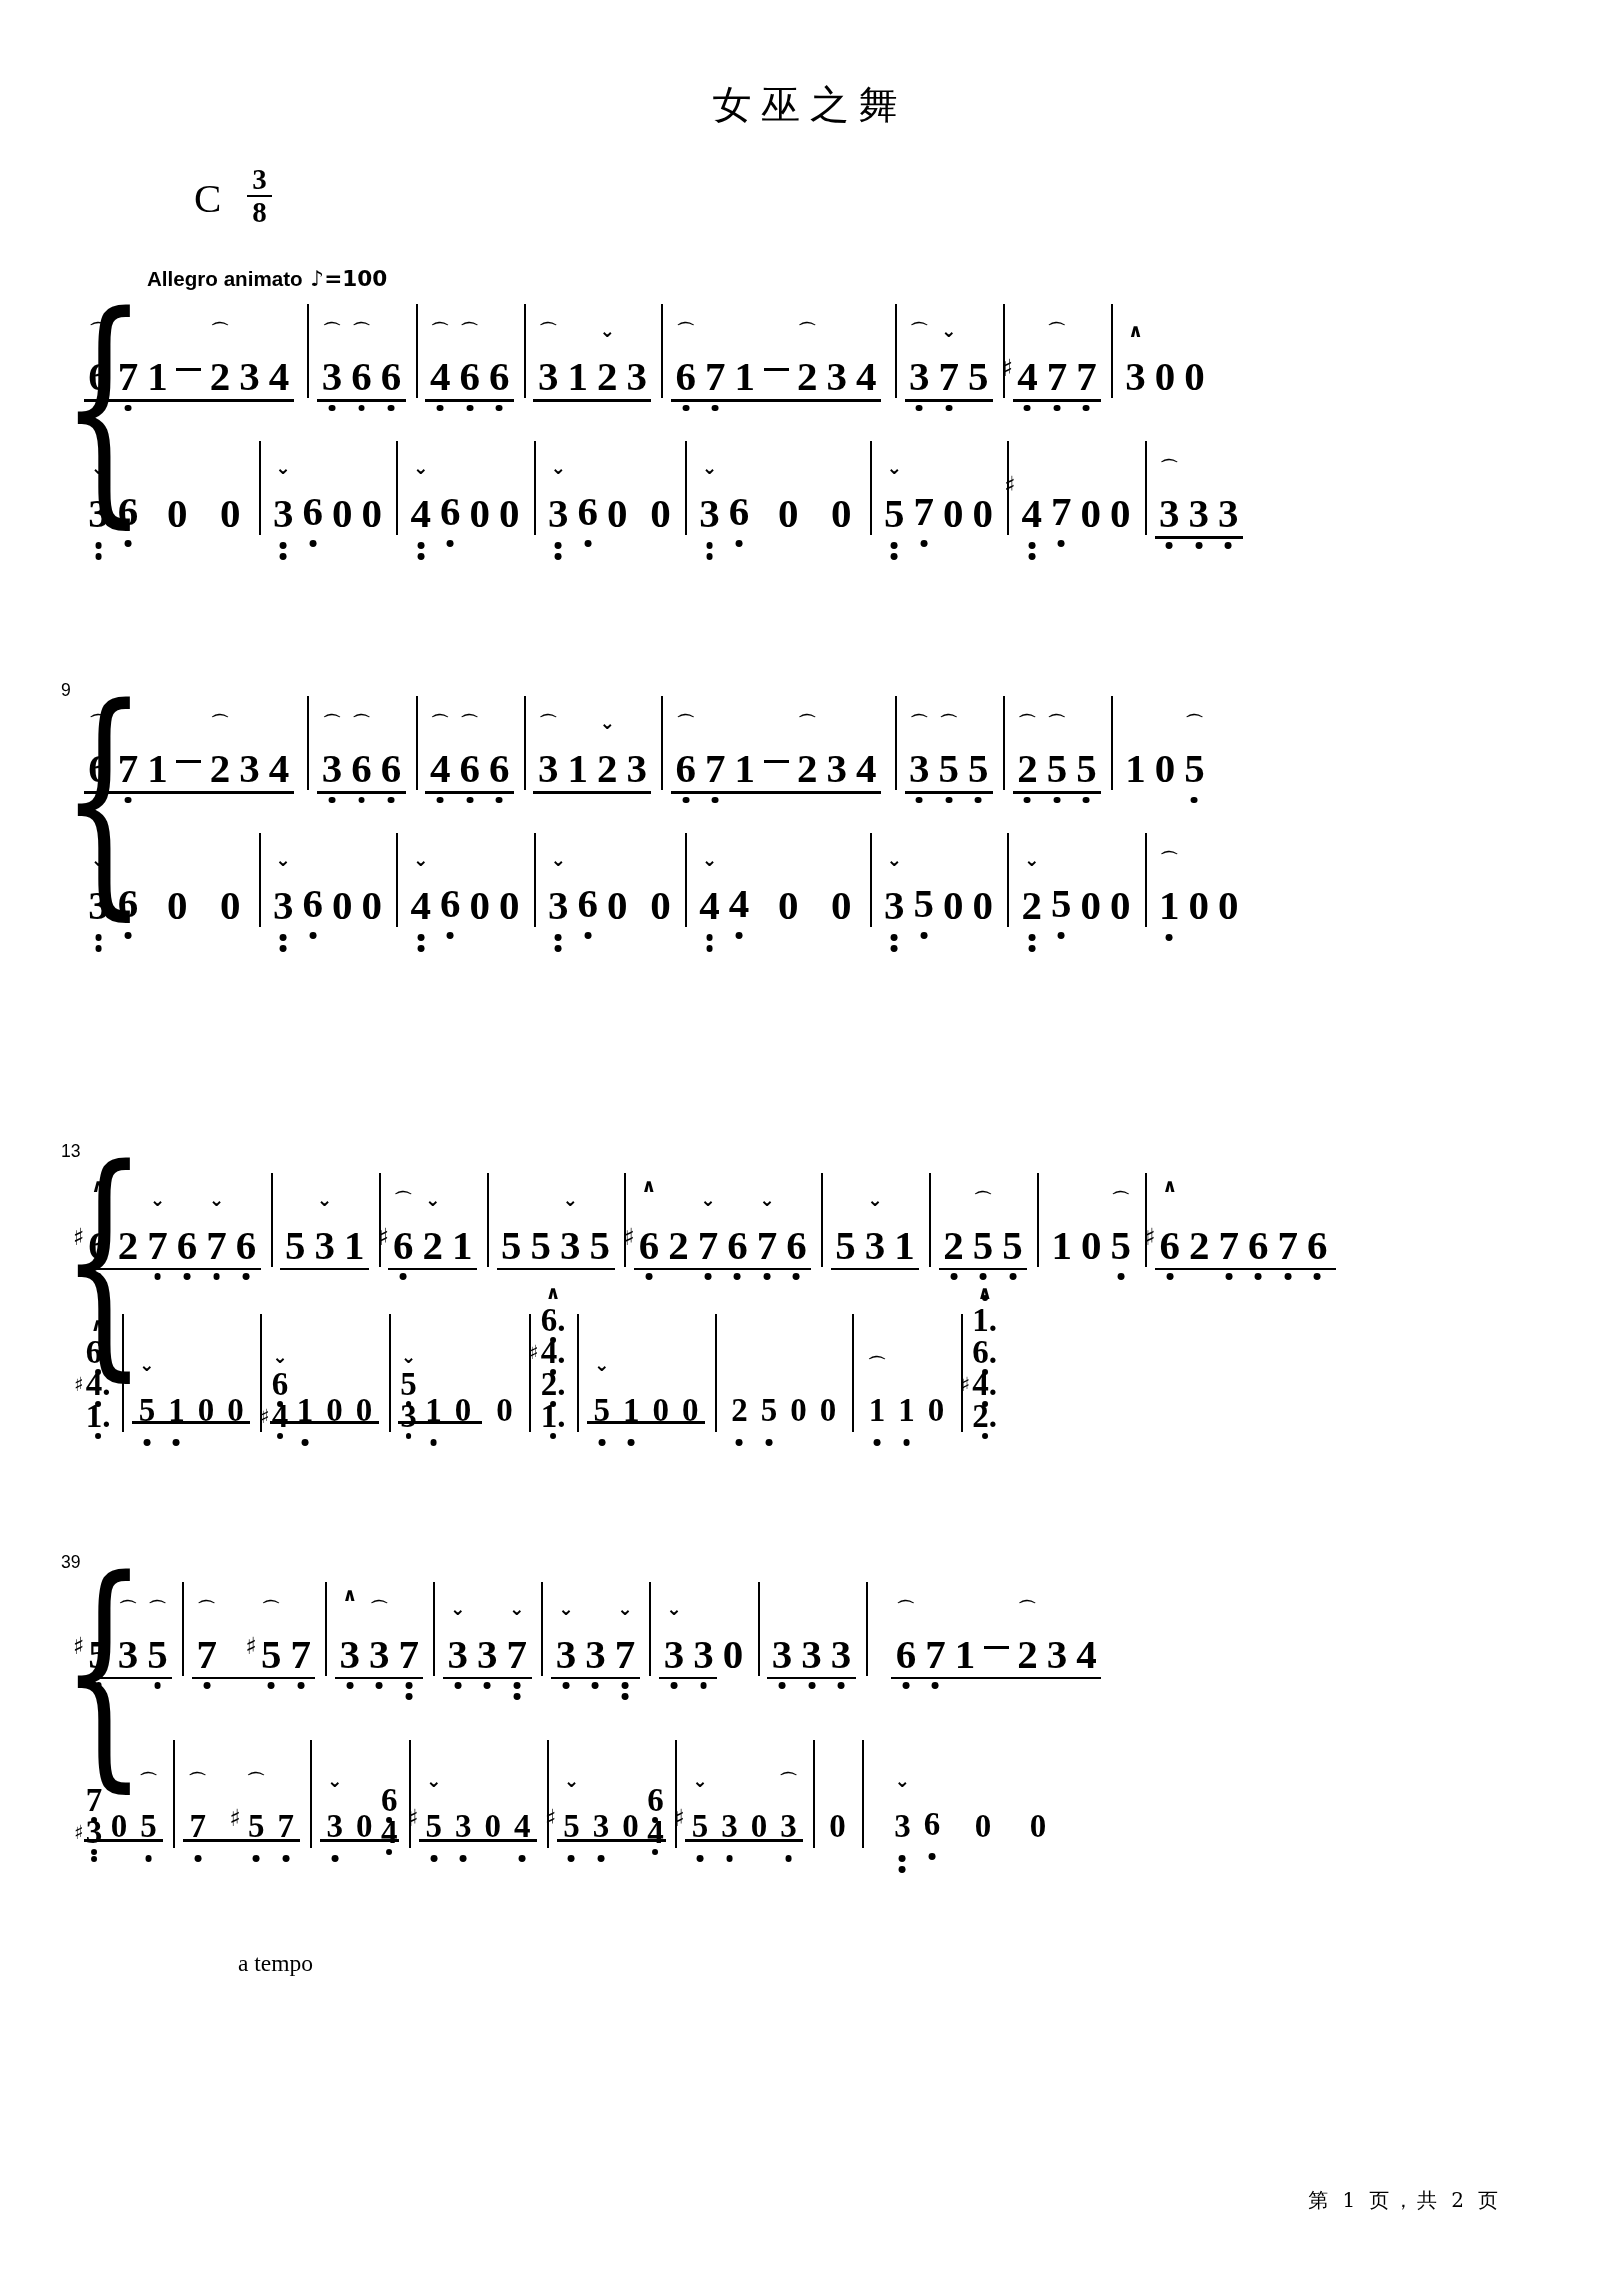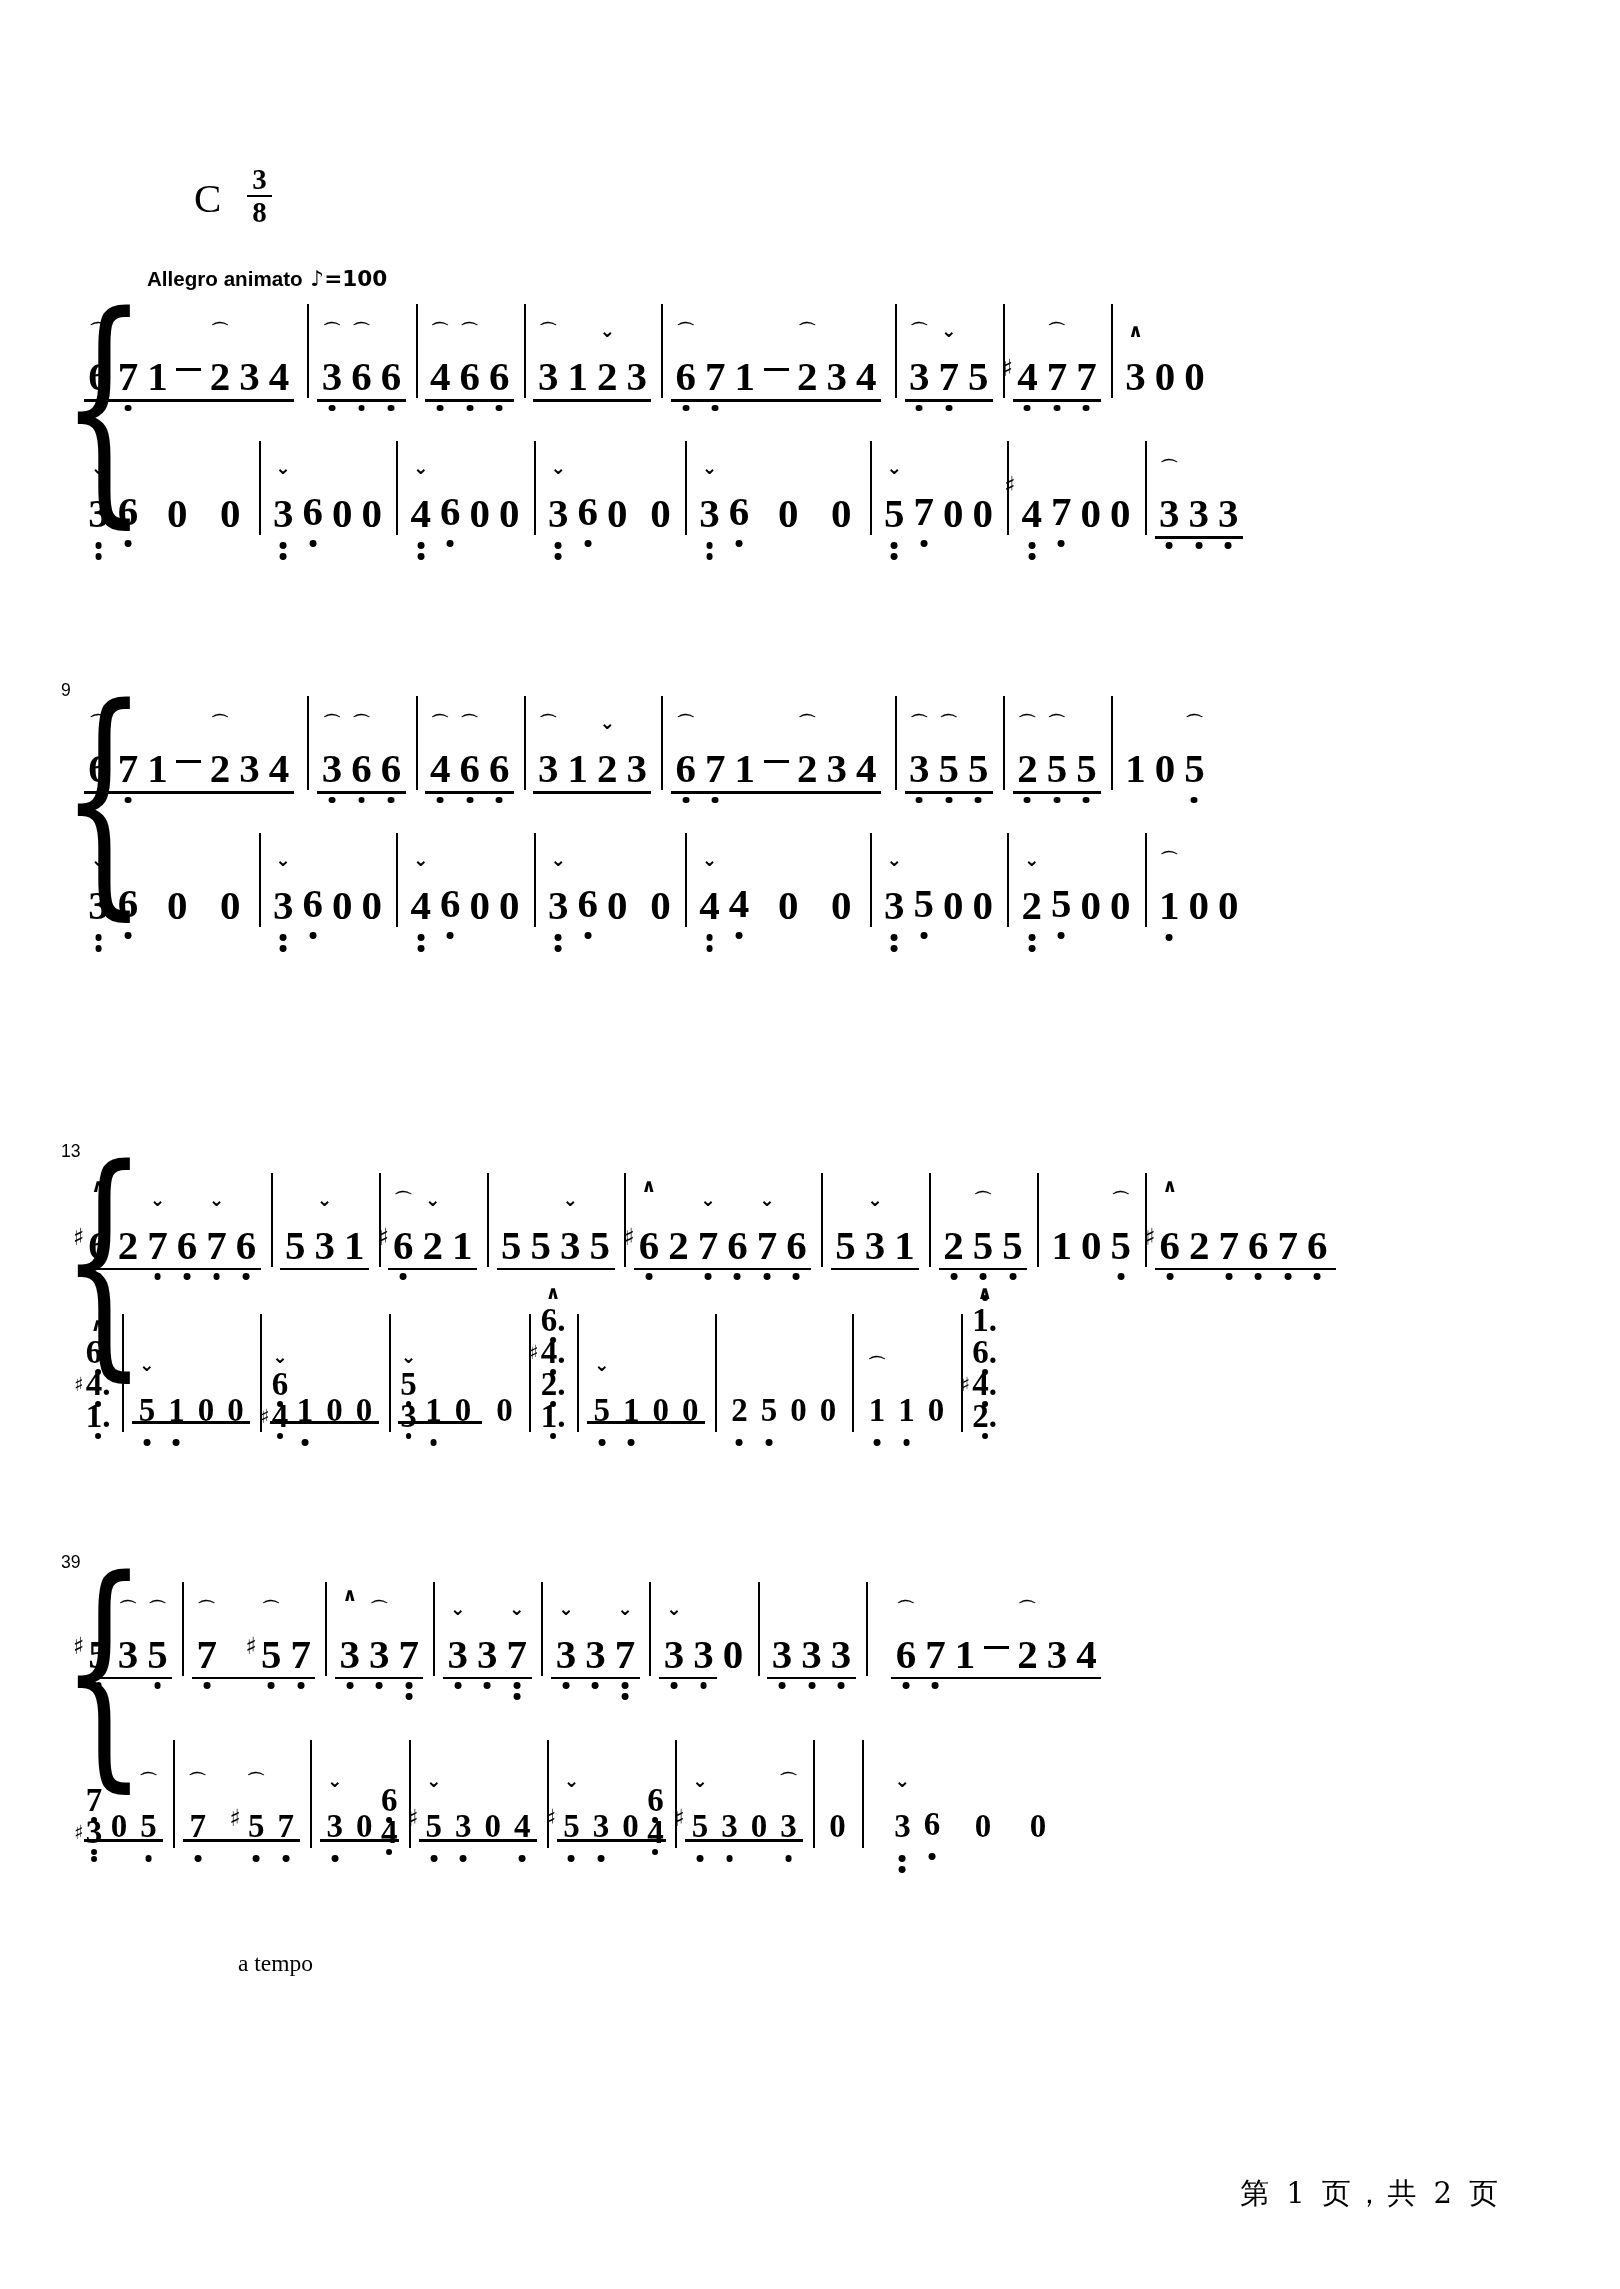--- a/index.html
+++ b/index.html
@@ -69,21 +69,21 @@
     left: 238px;
     top: 1950px;
     font-size: 23.5px;
     font-style: normal;
     font-family: "Liberation Serif", serif;
   }
   .footer {
     position: absolute;
     right: 118px;
     bottom: 76px;
-    font-size: 29px;
+    font-size: 20px;
     letter-spacing: 3.9px;
     font-family: "DejaVu Serif", serif;
   }
   
   .system {
     position: absolute;
     left: 0;
     width: 1620px;
   }
   .brace {
@@ -208,20 +208,21 @@
     position: absolute; left: 50%; transform: translateX(-50%);
     top: -8.8px; width: 5.9px; height: 5.9px; border-radius: 50%; background: #000;
   }
   .spacer { display: inline-block; }
 </style>
 </head>
 <body>
 
 <div class="page">
 
+  <div class="title">女巫之舞</div>
 
   <div class="keysig">C</div>
   <div class="meter">
     <span class="num">3</span>
     <span class="bar"></span>
     <span class="den">8</span>
   </div>
   <div class="tempo">
     <span>Allegro animato</span>
     <span class="note">♪=100</span>

